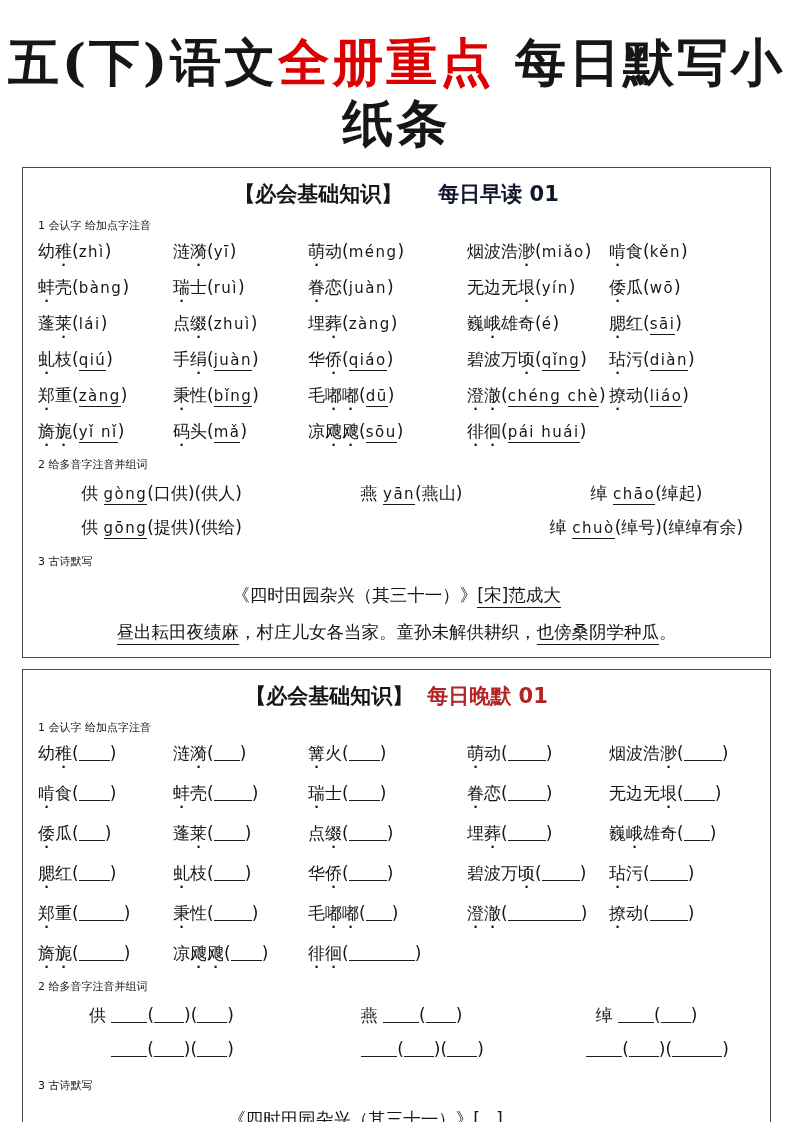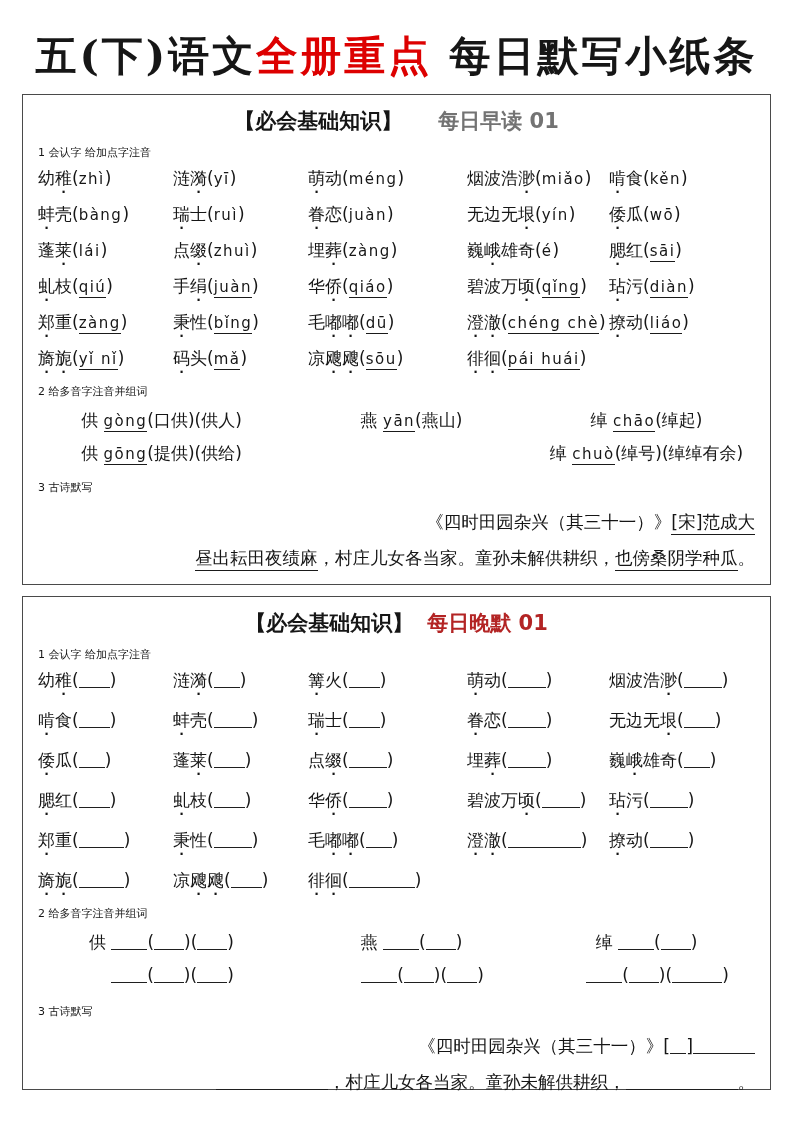--- a/index.html
+++ b/index.html
@@ -4,21 +4,21 @@
 <style>
   html,body{margin:0;padding:0;background:#ffffff;}
   .page{
     width:793px;height:1122px;background:#fff;box-sizing:border-box;
     font-family:"DejaVu Sans","Liberation Sans",sans-serif;color:#161616;
     overflow:hidden;
   }
   
   .page-title{
     text-align:center;font-family:"DejaVu Serif","Liberation Serif",serif;
-    font-weight:900;font-size:41px;letter-spacing:3px;
+    font-weight:900;font-size:51px;letter-spacing:3px;
     padding-top:32px;margin:0 0 13px 0;line-height:1.2;
   }
   .page-title .hl{font-weight:900;}
   
   .box{
     margin:0 22px 11px 22px;border:1.5px solid #4a4a4a;
     padding:8px 15px 10px 15px;box-sizing:border-box;background:#fff;
   }
   .box-m{height:491px;}
   .box-e{height:494px;}
@@ -34,35 +34,35 @@
   .d::after{content:"·";position:absolute;left:50%;bottom:-0.66em;transform:translateX(-50%);
     font-weight:bold;font-size:0.72em;line-height:1;}
   .py{font-size:15px;letter-spacing:1.5px;}
   .u{border-bottom:1px solid #1a1a1a;padding-bottom:1px;}
   .blank{display:inline-block;border-bottom:1.2px solid #1f1f1f;height:0.95em;vertical-align:-2px;}
   
   .poly-grid{display:grid;grid-template-columns:247px 253px auto;font-size:17px;margin-top:4px;}
   .poly-line{line-height:1.95;white-space:nowrap;text-align:center;}
   .poly-indent{display:inline-block;width:22px;}
   
-  .center{text-align:right;}
+  .center{text-align:center;}
   .poem-title{font-size:17.5px;margin-top:10px;line-height:1.8;}
   .poem-line{font-size:17.5px;margin-top:4px;line-height:1.9;}
   .ul{border-bottom:1.2px solid #1a1a1a;padding-bottom:2px;}
   .bracket-blank{letter-spacing:0;}
 </style>
 </head>
 <body>
 
 <div class="page">
 
   <h1 class="page-title"><span>五(下)语文</span><span class="hl" style="color: rgb(221, 0, 0);">全册重点</span><span> 每日默写小纸条</span></h1>
 
   <div class="box box-m">
-    <div class="box-header"><span>【必会基础知识】</span><span class="session" style="color: #737373; margin-left: 36px;">每日早读 01</span></div>
+    <div class="box-header"><span>【必会基础知识】</span><span class="session" style="color: #0f172a; margin-left: 36px;">每日早读 01</span></div>
 
     <div class="sec-title">1 会认字 给加点字注音</div>
     <div class="word-grid" id="grid-m">
         <div class="wcell"><span class="wt"><span>幼</span><span class="d">稚</span></span>(<span class="py">zhì</span>)</div>
         <div class="wcell"><span class="wt"><span>涟</span><span class="d">漪</span></span>(<span class="py">yī</span>)</div>
         <div class="wcell"><span class="wt"><span class="d">萌</span><span>动</span></span>(<span class="py">méng</span>)</div>
         <div class="wcell"><span class="wt"><span>烟</span><span>波</span><span>浩</span><span class="d">渺</span></span>(<span class="py">miǎo</span>)</div>
         <div class="wcell"><span class="wt"><span class="d">啃</span><span>食</span></span>(<span class="py">kěn</span>)</div>
         <div class="wcell"><span class="wt"><span class="d">蚌</span><span>壳</span></span>(<span class="py">bàng</span>)</div>
         <div class="wcell"><span class="wt"><span class="d">瑞</span><span>士</span></span>(<span class="py">ruì</span>)</div>

